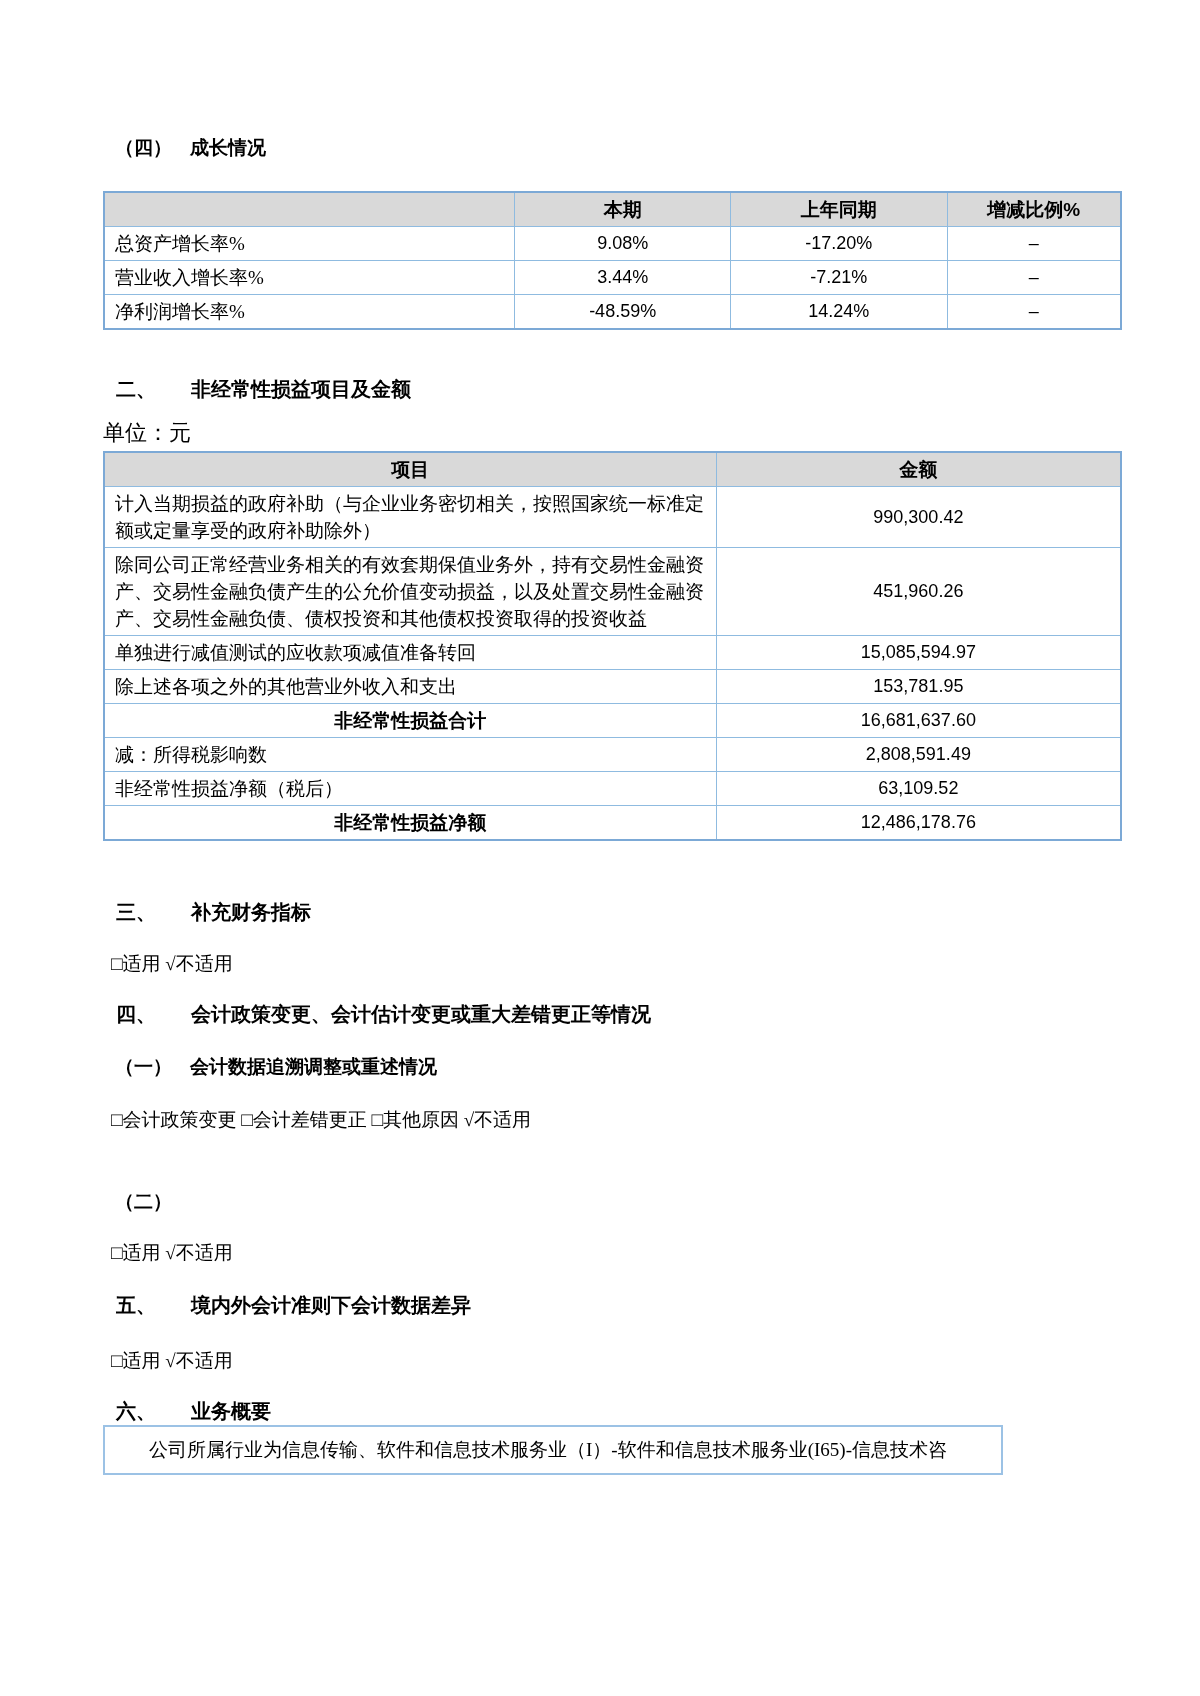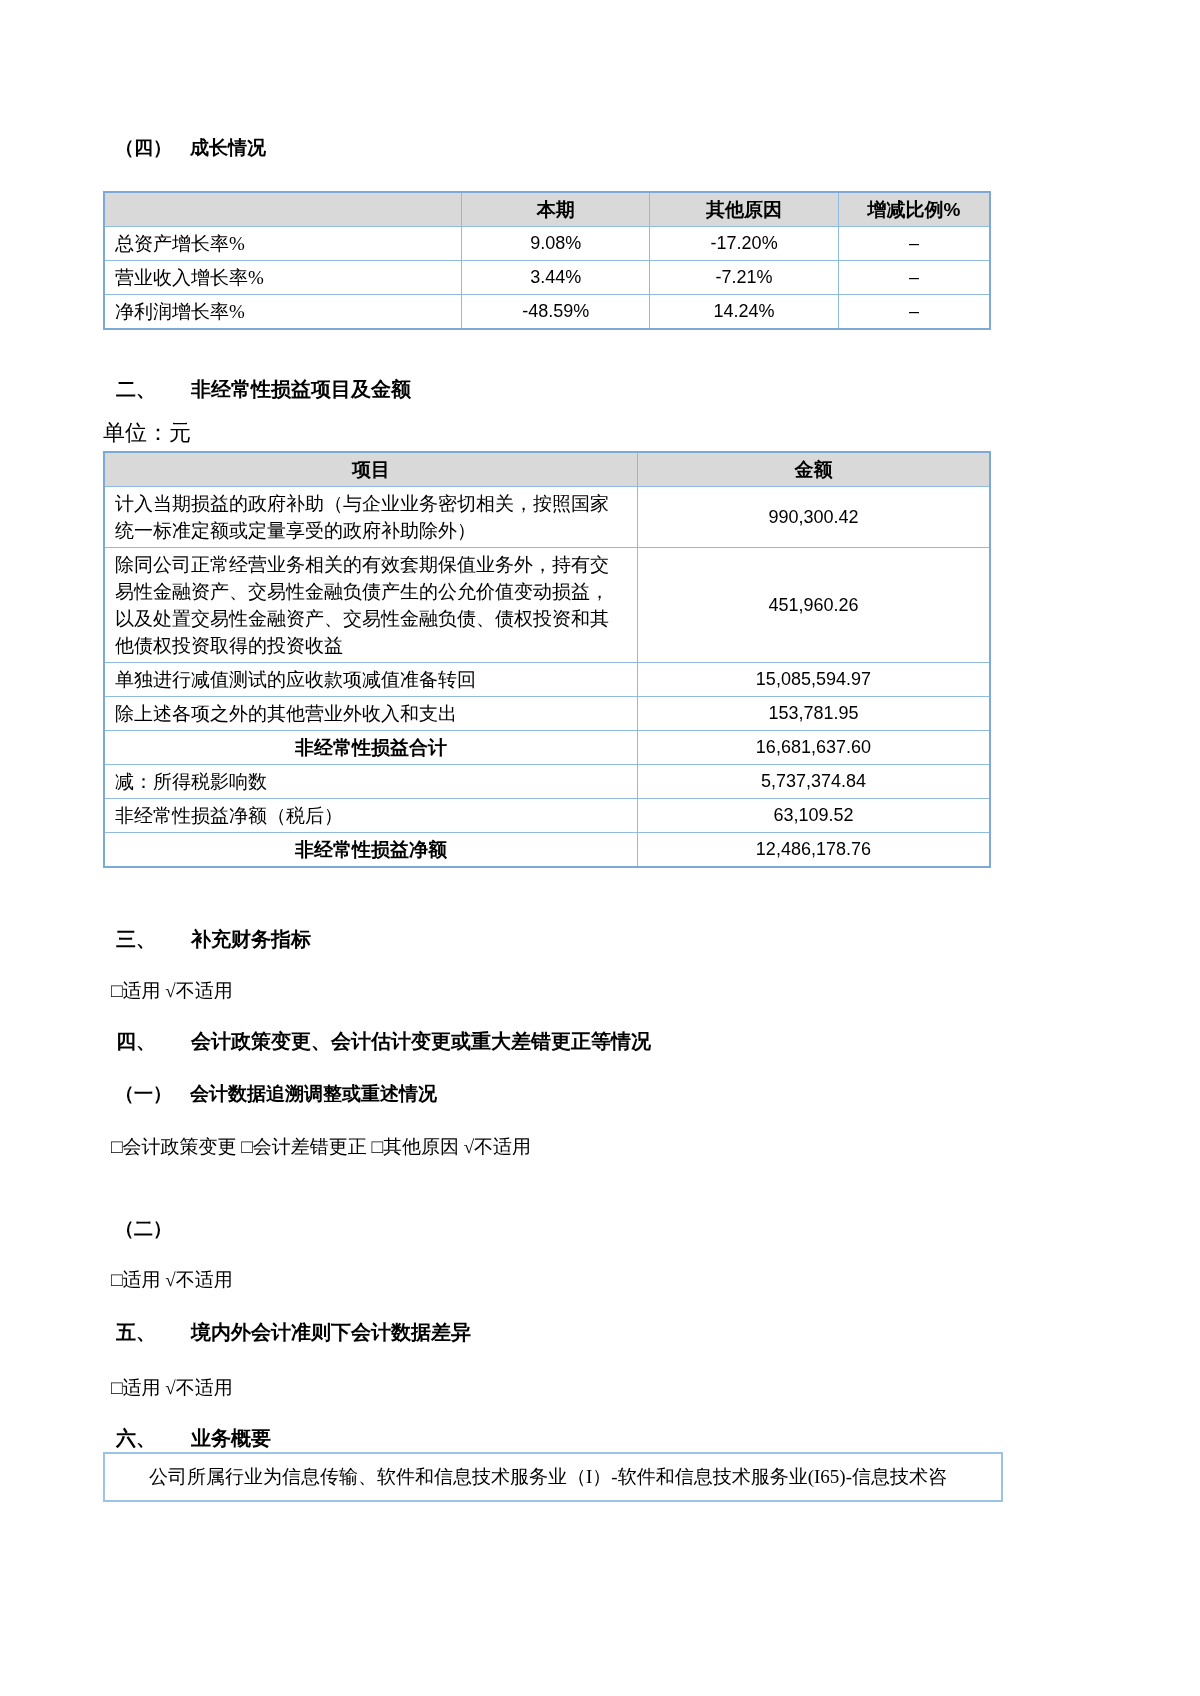--- a/index.html
+++ b/index.html
@@ -21,21 +21,21 @@
     display:flex;padding-left:12px;
   }
   .sub-heading .num{width:75px;flex:none;}
   .plain-heading{
     font-family:"Liberation Sans","DejaVu Sans",sans-serif;
     font-weight:bold;font-size:19px;line-height:26px;padding-left:2px;
   }
   .check-line{font-size:19px;line-height:27px;padding-left:8px;}
   .unit-line{font-size:22px;line-height:24px;text-align:left;padding-right:2px;}
 
-  table{border-collapse:collapse;width:888px;table-layout:fixed;border:2px solid #7CA9D6;}
+  table{border-collapse:collapse;width:1019px;table-layout:fixed;border:2px solid #7CA9D6;}
   th{
     background:#D9D9D9;border:1px solid #8FBBE0;
     font-family:"Liberation Sans","DejaVu Sans",sans-serif;
     font-weight:bold;font-size:19px;line-height:27px;padding:3px 6px;text-align:center;
   }
   td{border:1px solid #8FBBE0;font-size:19px;line-height:27px;padding:3px 10px;vertical-align:middle;}
   td.num{font-family:"Liberation Sans","DejaVu Sans",sans-serif;font-size:18px;text-align:center;}
   td.dash{font-family:"Liberation Sans","DejaVu Sans",sans-serif;font-size:18px;text-align:center;}
   td.total-label{
     text-align:center;font-weight:bold;
@@ -78,21 +78,21 @@
     <colgroup>
       <col style="width:40.4%">
         <col style="width:21.2%">
         <col style="width:21.3%">
         <col style="width:17.1%">
     </colgroup>
     <thead>
         <tr>
           <th></th>
           <th>本期</th>
-          <th>其他原因</th>
+          <th>上年同期</th>
           <th>增减比例%</th>
         </tr>
       </thead>
     <tbody>
         <tr>
           <td class="label">总资产增长率%</td>
           <td class="num">9.08%</td>
           <td class="num">-17.20%</td>
           <td class="dash">–</td>
         </tr>
@@ -145,21 +145,21 @@
         <tr>
           <td class="label">除上述各项之外的其他营业外收入和支出</td>
           <td class="num">153,781.95</td>
         </tr>
         <tr>
           <td class="total-label">非经常性损益合计</td>
           <td class="num">16,681,637.60</td>
         </tr>
         <tr>
           <td class="label">减：所得税影响数</td>
-          <td class="num">5,737,374.84</td>
+          <td class="num">2,808,591.49</td>
         </tr>
         <tr>
           <td class="label">非经常性损益净额（税后）</td>
           <td class="num">63,109.52</td>
         </tr>
         <tr>
           <td class="total-label">非经常性损益净额</td>
           <td class="num">12,486,178.76</td>
         </tr>
       </tbody>

